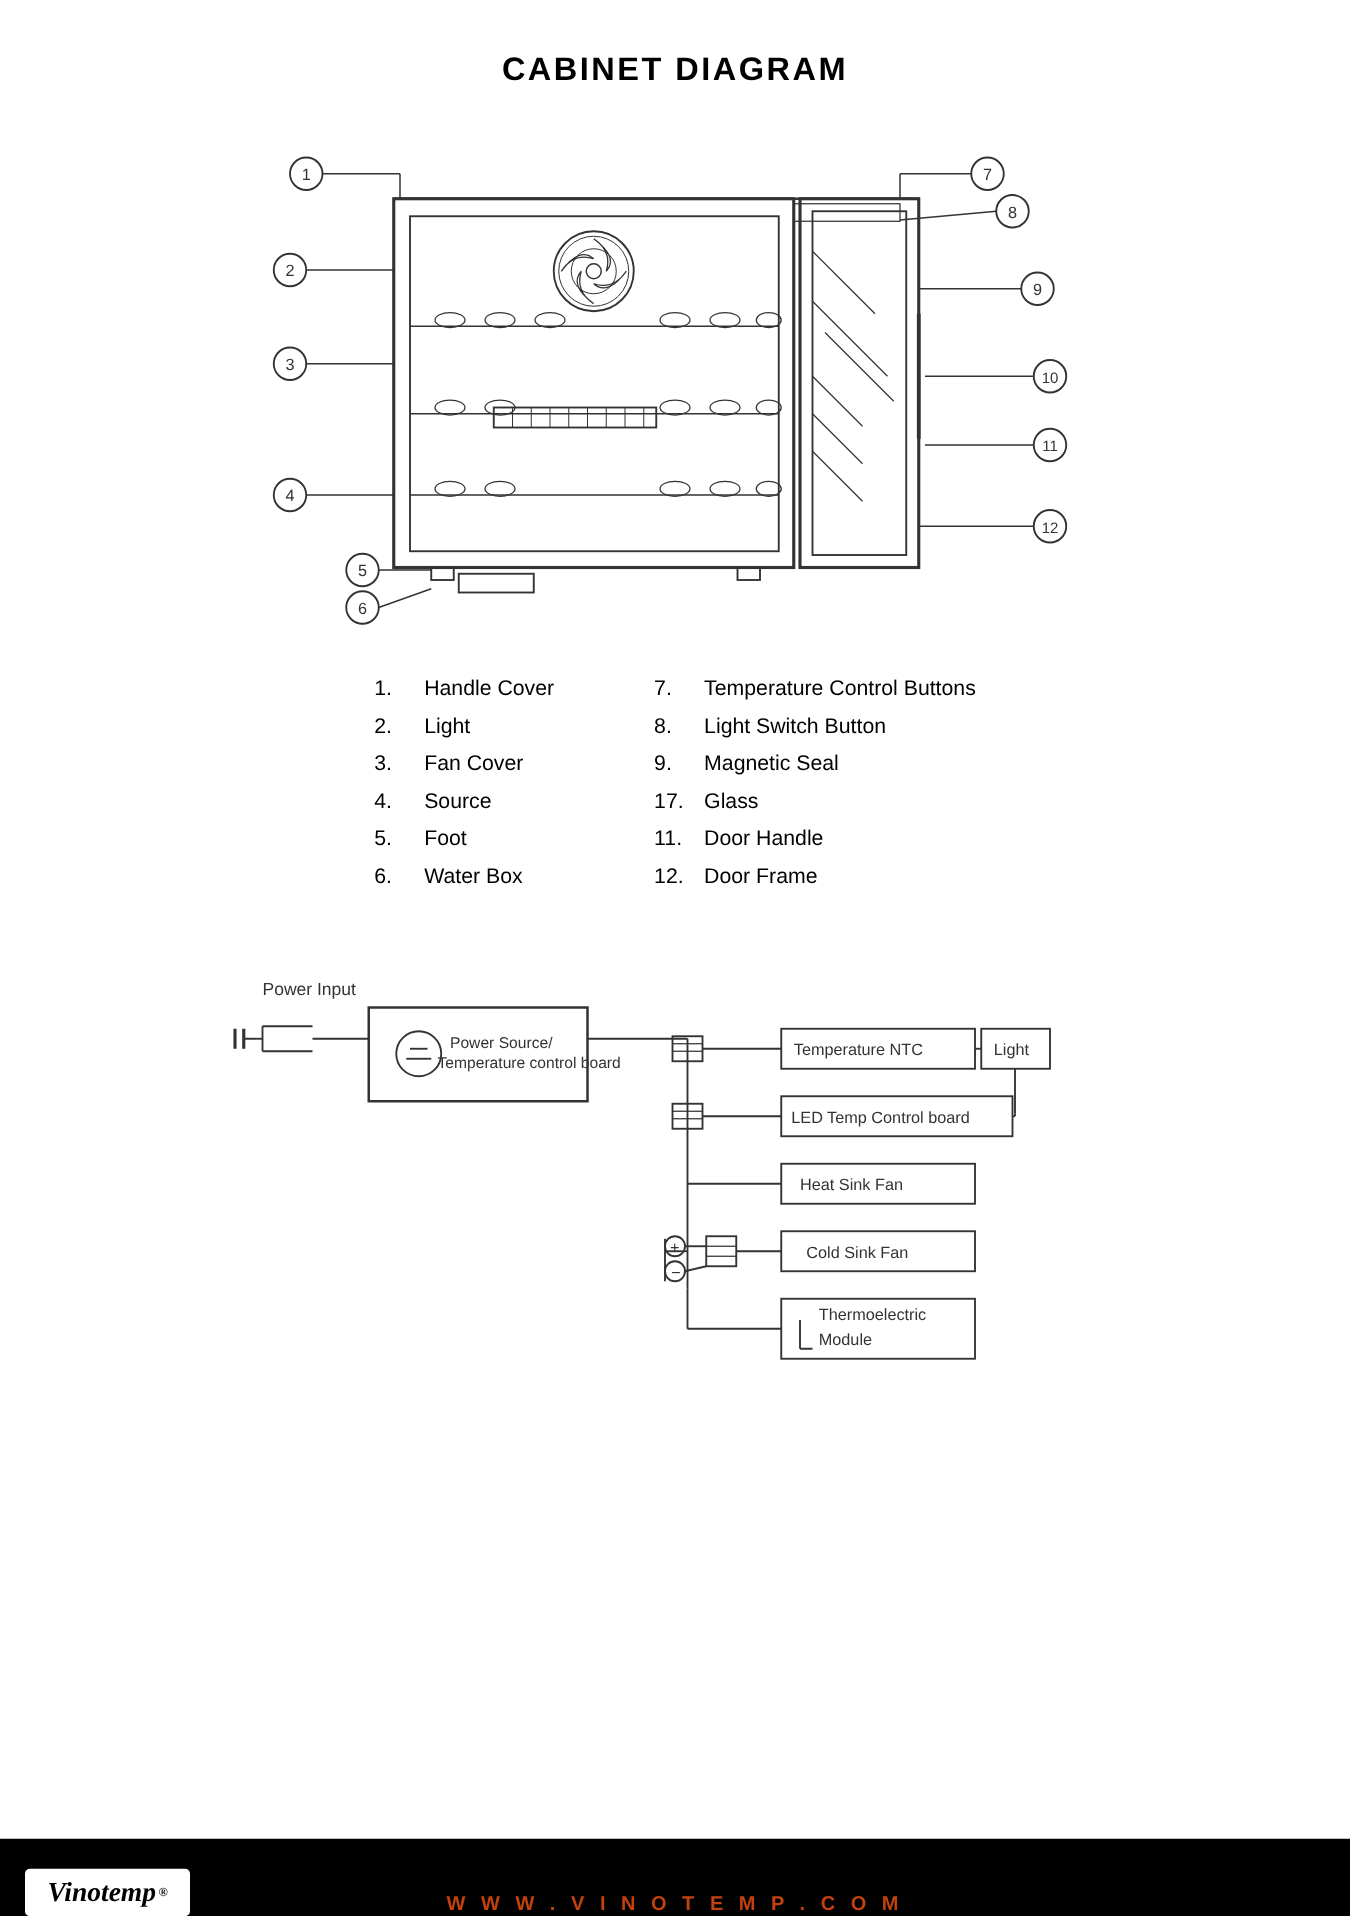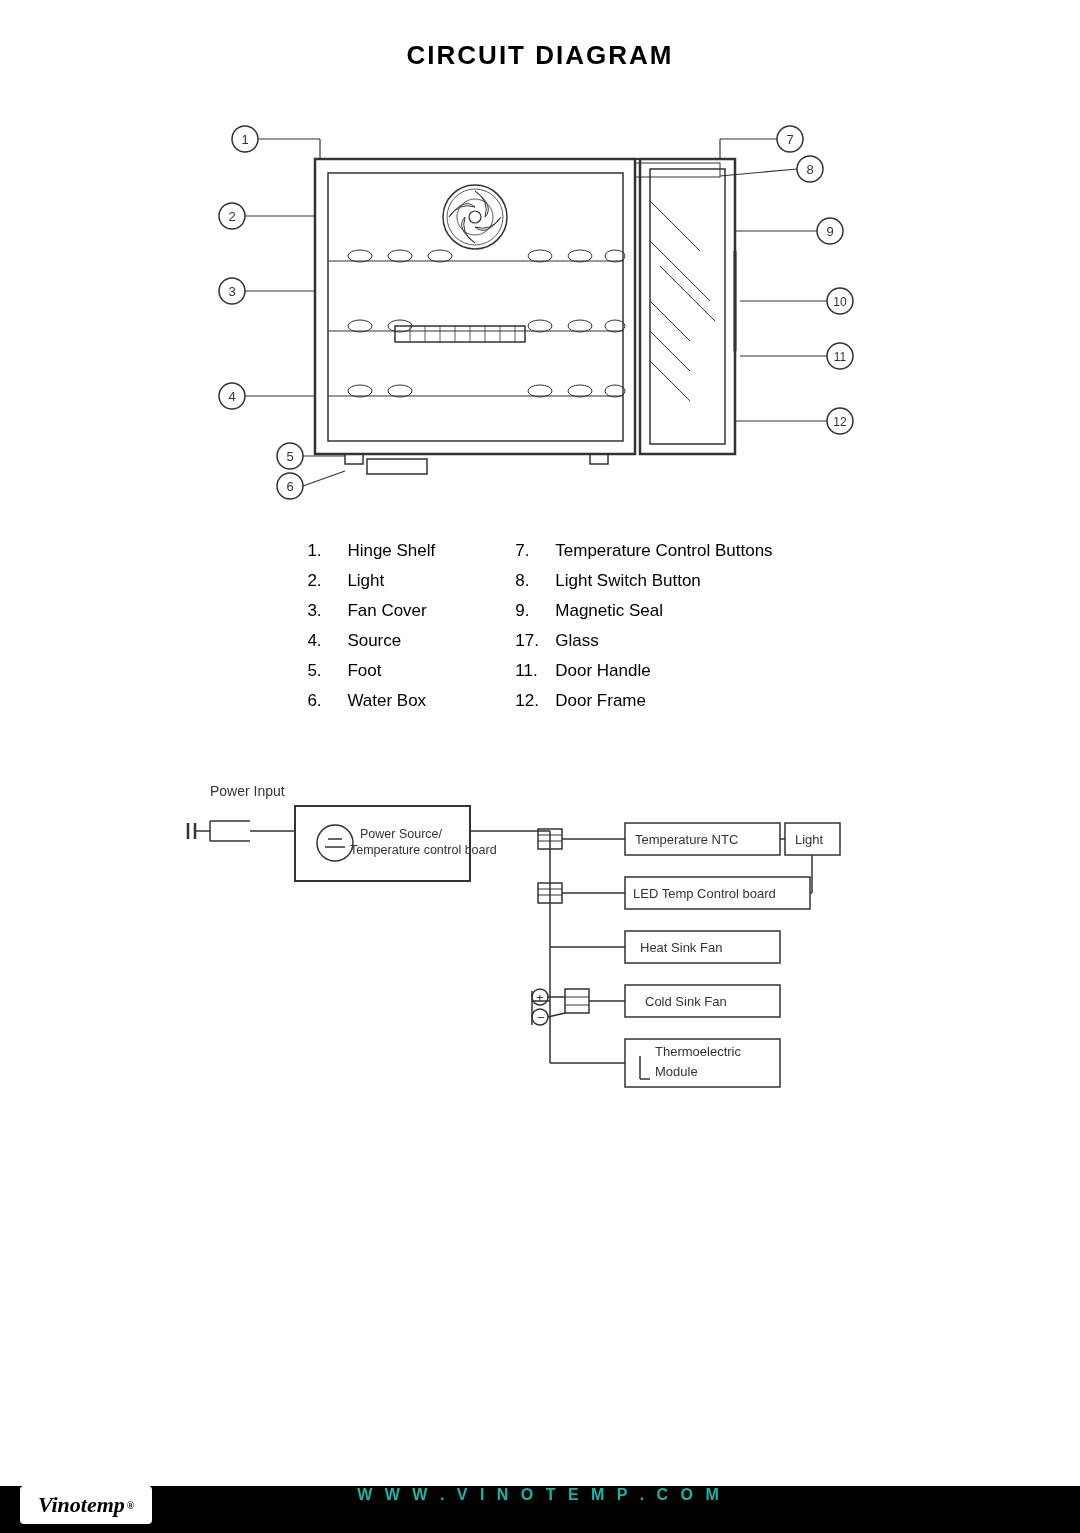--- a/index.html
+++ b/index.html
@@ -69,24 +69,24 @@
       justify-content: center;
       margin-bottom: 30px;
     }
 
     
     .footer {
       position: absolute;
       bottom: 0;
       left: 0;
       right: 0;
-      height: 47px;
+      height: 62px;
       background: #000;
       display: flex;
-      align-items: flex-start;
+      align-items: flex-end;
     }
     .footer-logo {
       background: #fff;
       border-radius: 4px;
       margin-left: 20px;
       padding: 6px 18px;
       font-family: 'Times New Roman', serif;
       font-style: italic;
       font-size: 22px;
       font-weight: bold;
@@ -99,35 +99,35 @@
       font-style: italic;
     }
     .footer-page-num {
       color: #fff;
       font-size: 16px;
       position: absolute;
       left: 22px;
       bottom: 20px;
     }
     .footer-url {
-      color: #14b8a6;
+      color: #c2410c;
       font-size: 16px;
       letter-spacing: 4px;
       font-weight: bold;
       position: absolute;
       left: 50%;
       transform: translateX(-50%);
     }
   </style>
 </head>
 <body>
 
 <div class="page">
 
-  <h1 class="cabinet-title">CIRCUIT DIAGRAM</h1>
+  <h1 class="cabinet-title">CABINET DIAGRAM</h1>
 
   <div class="diagram-container">
     <svg width="760" height="410" viewBox="0 0 760 410">
 
       <circle cx="85" cy="38" r="13" fill="none" stroke="#333" stroke-width="1.5"></circle>
       <text x="85" y="43" text-anchor="middle" font-size="13" fill="#333">1</text>
 
       <circle cx="72" cy="115" r="13" fill="none" stroke="#333" stroke-width="1.5"></circle>
       <text x="72" y="120" text-anchor="middle" font-size="13" fill="#333">2</text>
 
@@ -260,21 +260,21 @@
 
       <rect x="475" y="62" width="85" height="14" fill="none" stroke="#333" stroke-width="1"></rect>
 
     </svg>
   </div>
 
   <div class="parts-list">
     <ul class="parts-col">
       <li>
           <span class="num">1.</span>
-          <span>Hinge Shelf</span>
+          <span>Handle Cover</span>
         </li>
       <li>
           <span class="num">2.</span>
           <span>Light</span>
         </li>
       <li>
           <span class="num">3.</span>
           <span>Fan Cover</span>
         </li>
       <li>

